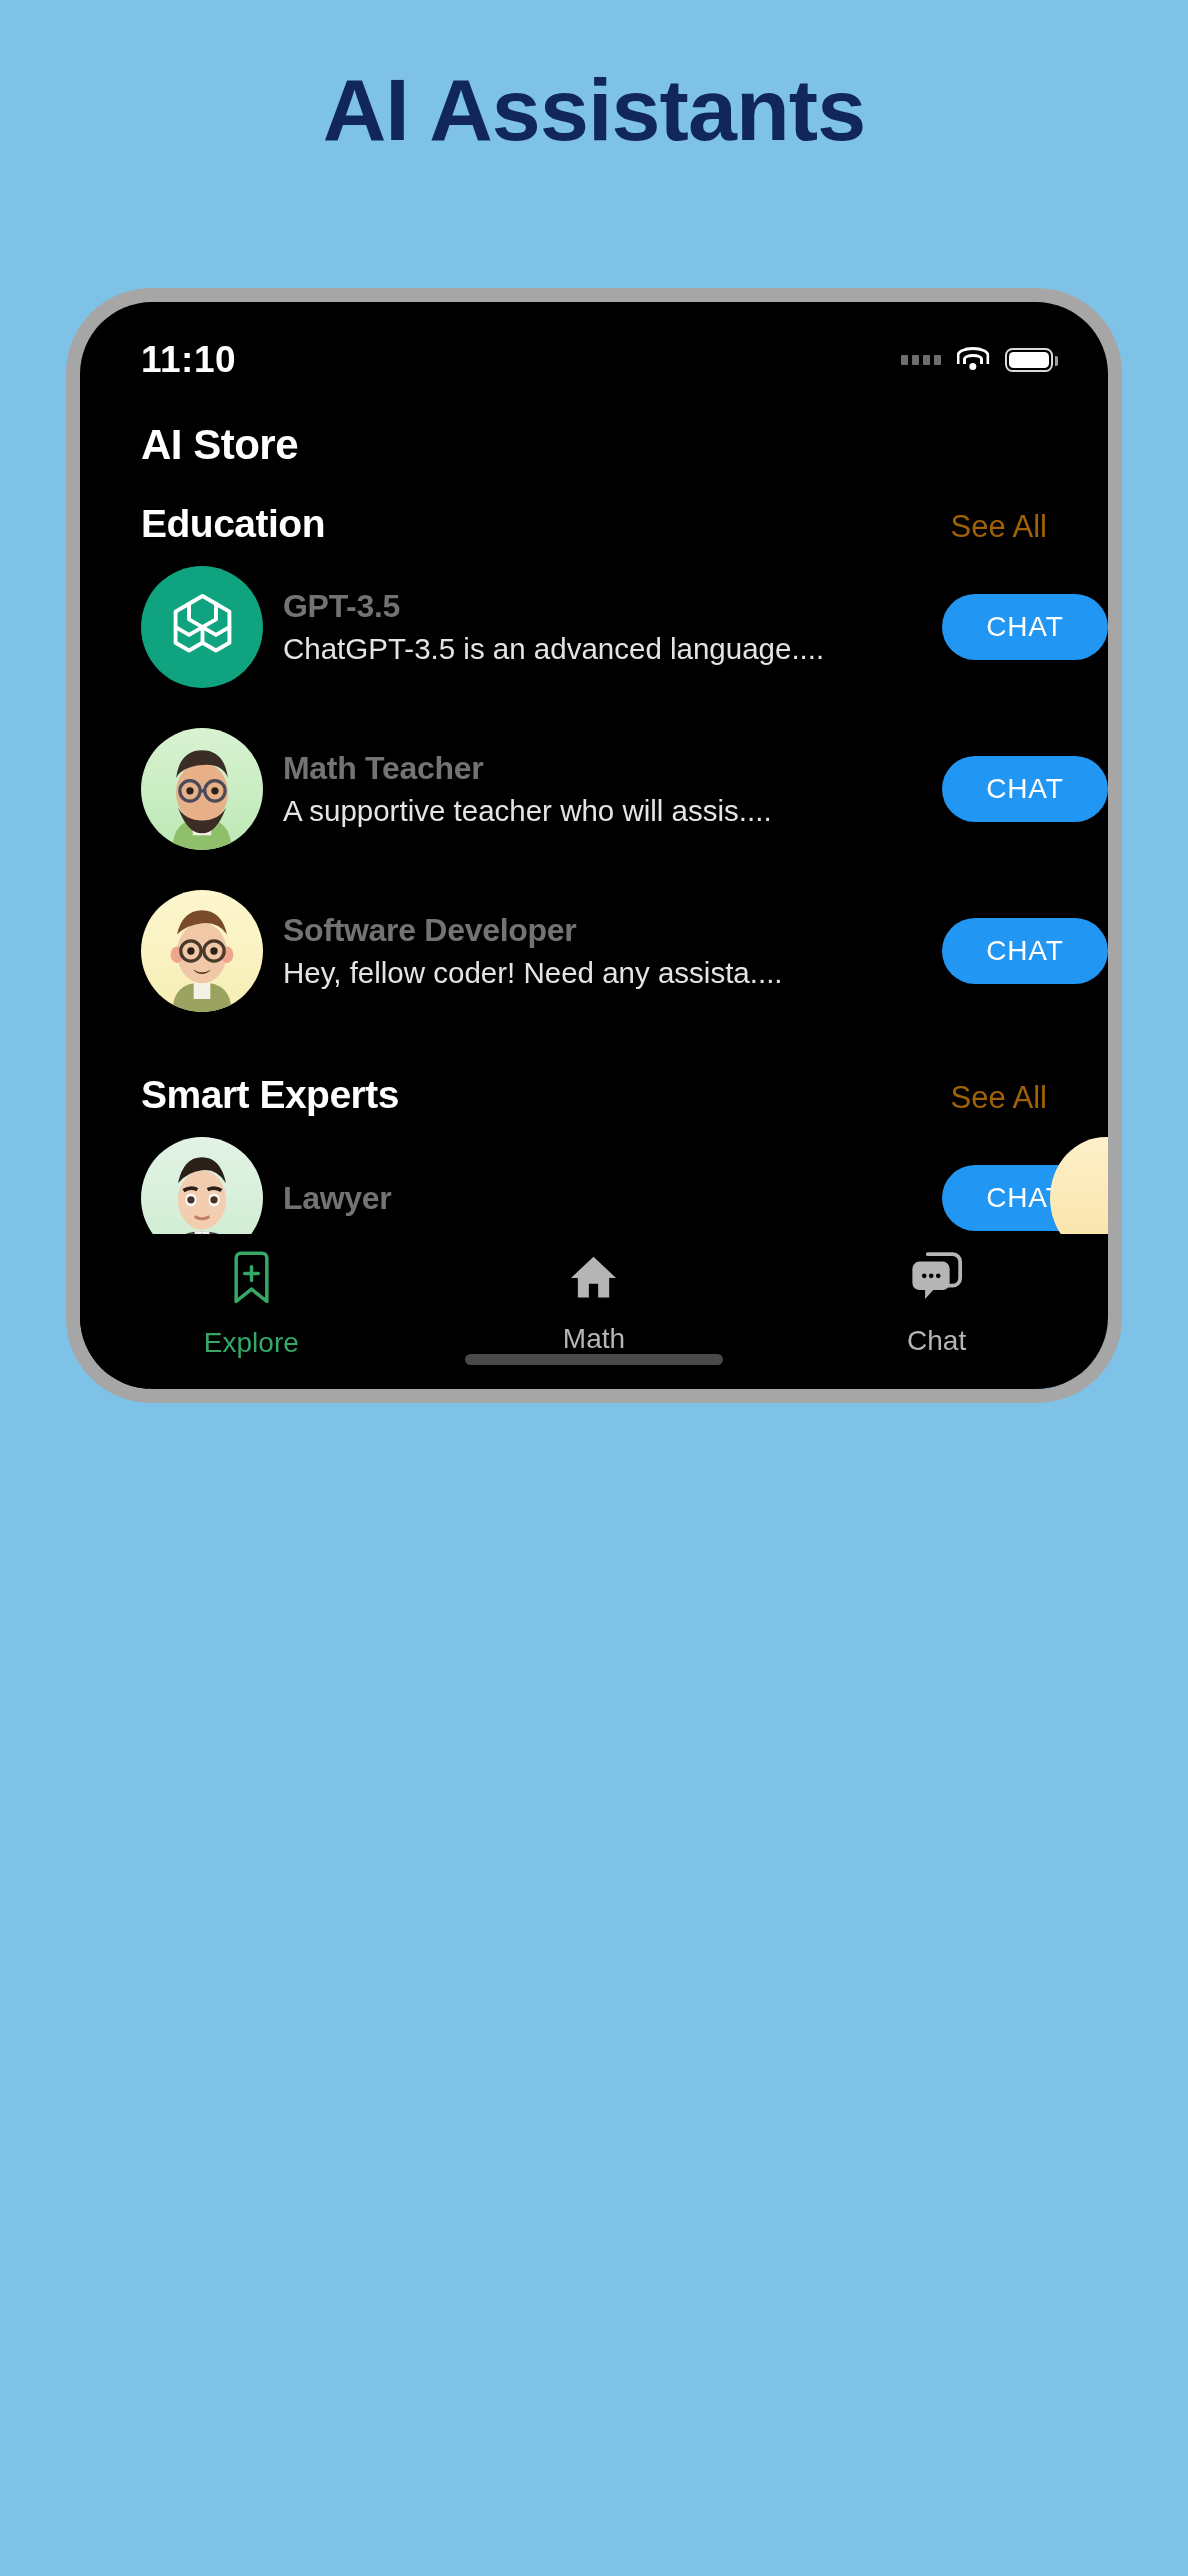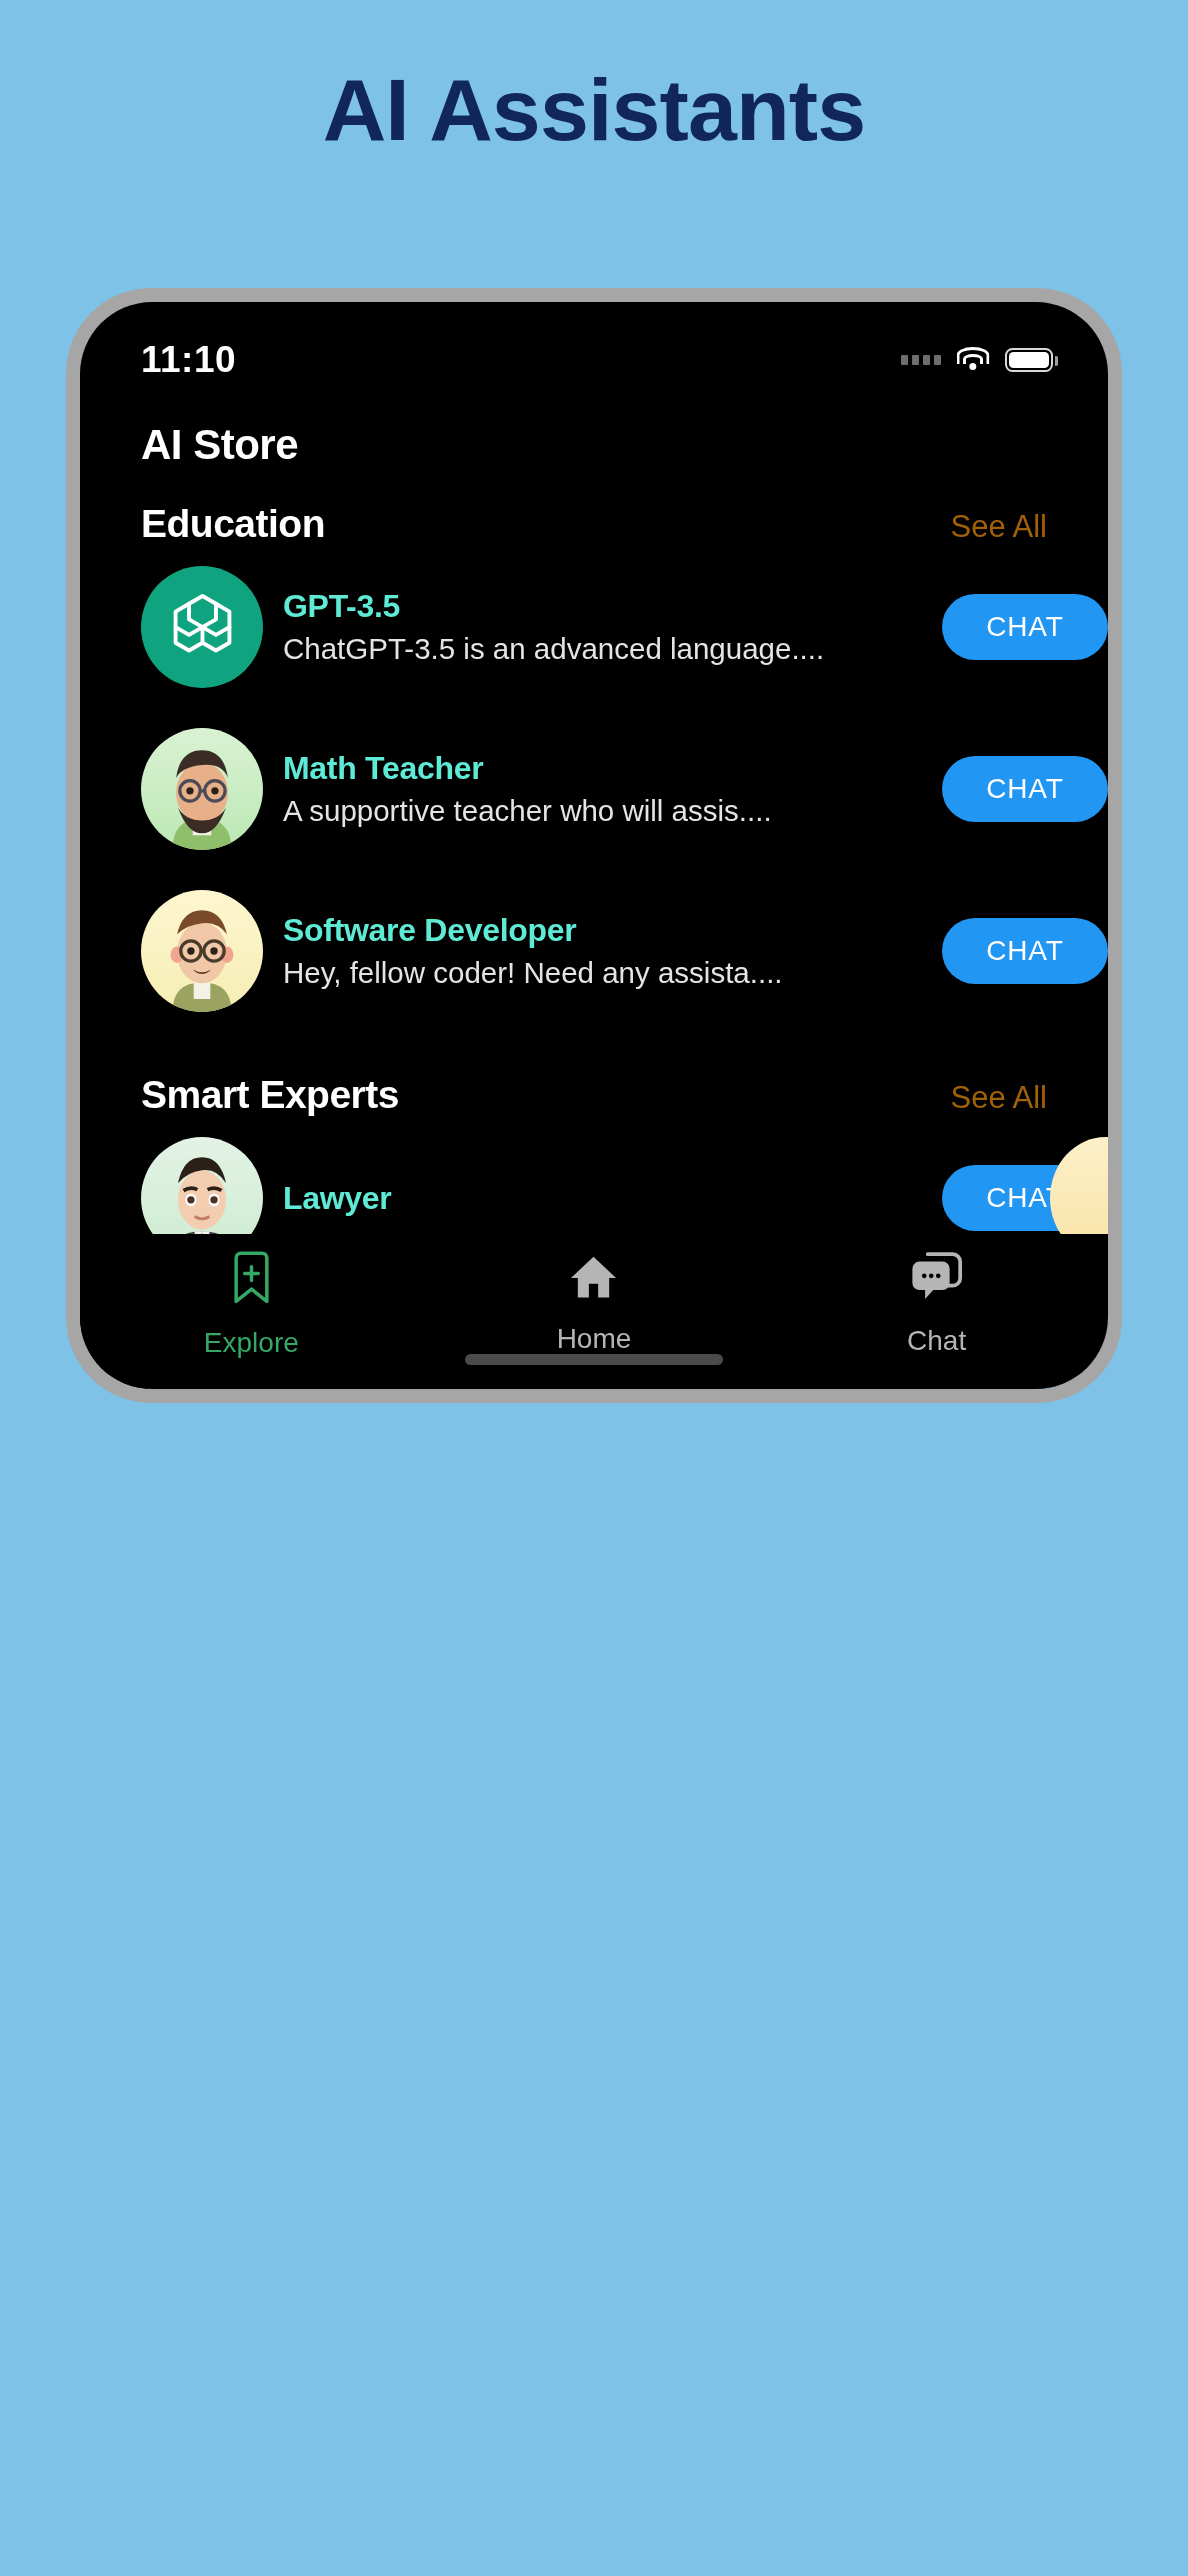--- a/index.html
+++ b/index.html
@@ -90,21 +90,21 @@
     display:flex; align-items:center;
     padding:20px 0 20px 61px;
     gap:20px;
     position:relative;
   }
   .avatar {
     width:122px; height:122px; border-radius:50%;
     flex:0 0 122px; overflow:hidden; position:relative;
   }
   .row-text { flex:1 1 auto; min-width:0; padding-right:9.2px; }
-  .row-name { color:#5eead4; font-size:32px; font-weight:bold; line-height:41px; letter-spacing:-0.3px;}
+  .row-name { color:#737373; font-size:32px; font-weight:bold; line-height:41px; letter-spacing:-0.3px;}
   .row-desc { color:#e4e4e4; font-size:29.5px; line-height:39px; margin-top:1.8px; }
   .chat-btn {
     flex:0 0 auto;
     background:#2196f3; color:#fff;
     border:none; border-radius:35px;
     font-size:28px; font-weight:500;
     letter-spacing:0.9px;
     width:166px; height:66px;
     font-family:"Liberation Sans", sans-serif;
     cursor:pointer;
@@ -311,21 +311,21 @@
             </svg>
           </span>
           <span class="tab-label">Explore</span>
         </div>
         <div class="tab home">
           <span>
             <svg width="53" height="53" viewBox="0 0 24 24" fill="#b5b5b5">
               <path d="M12 2.6 1.8 12.2h3.1V21h5.0v-6.2h4.2V21h5.0v-8.8h3.1z"></path>
             </svg>
           </span>
-          <span class="tab-label">Home</span>
+          <span class="tab-label">Math</span>
         </div>
         <div class="tab chat">
           <span>
             <svg width="57" height="55" viewBox="0 0 26 25" fill="none">
               <path d="M9 1.4h11.4a3.4 3.4 0 0 1 3.4 3.4v7.6a3.4 3.4 0 0 1-3.4 3.4H18" stroke="#b5b5b5" stroke-width="1.7" stroke-linecap="round" stroke-linejoin="round"></path>
               <path d="M5.2 4.8h10.6a3.2 3.2 0 0 1 3.2 3.2v6.6a3.2 3.2 0 0 1-3.2 3.2h-4.3L7.8 21.8v-4h-2.6A3.2 3.2 0 0 1 2 14.6V8a3.2 3.2 0 0 1 3.2-3.2z" fill="#b5b5b5"></path>
               <circle cx="7.4" cy="11.3" r="1.05" fill="#000"></circle>
               <circle cx="10.6" cy="11.3" r="1.05" fill="#000"></circle>
               <circle cx="13.8" cy="11.3" r="1.05" fill="#000"></circle>
             </svg>

